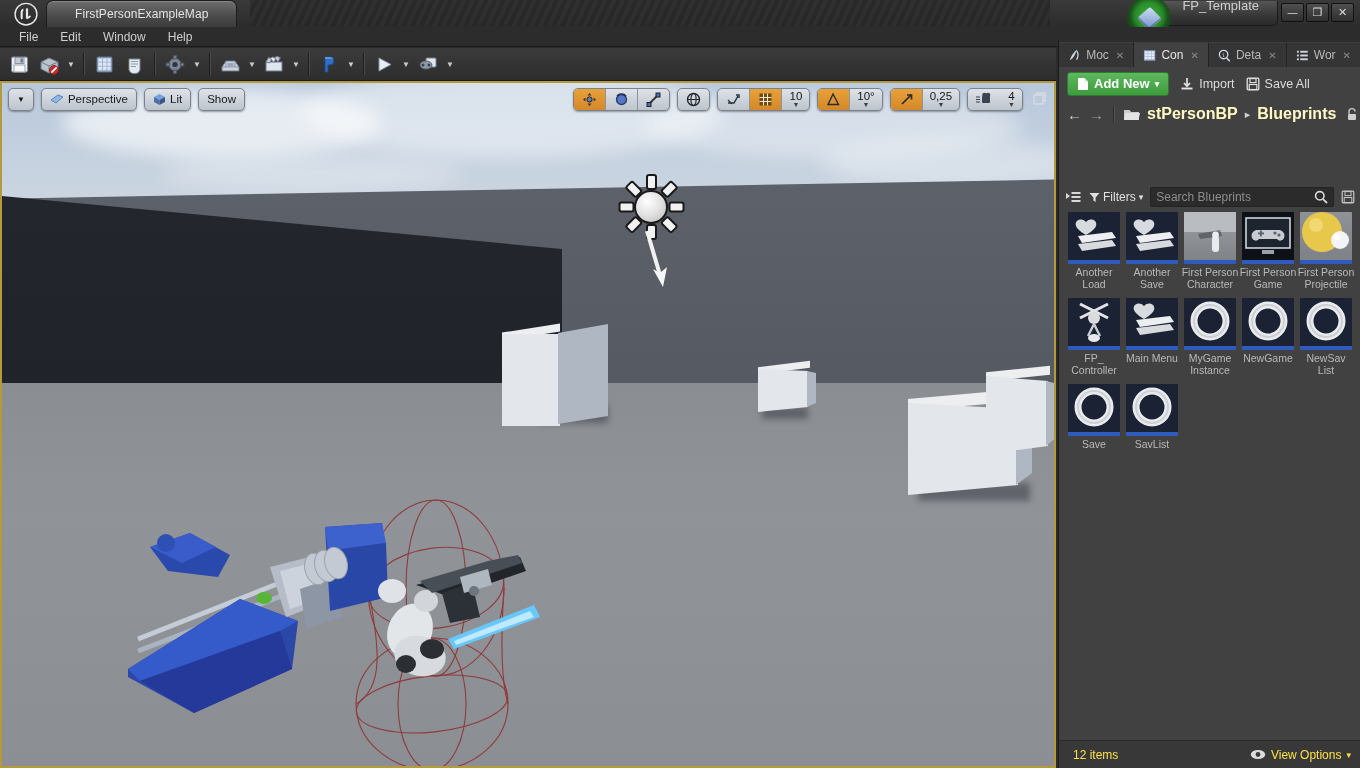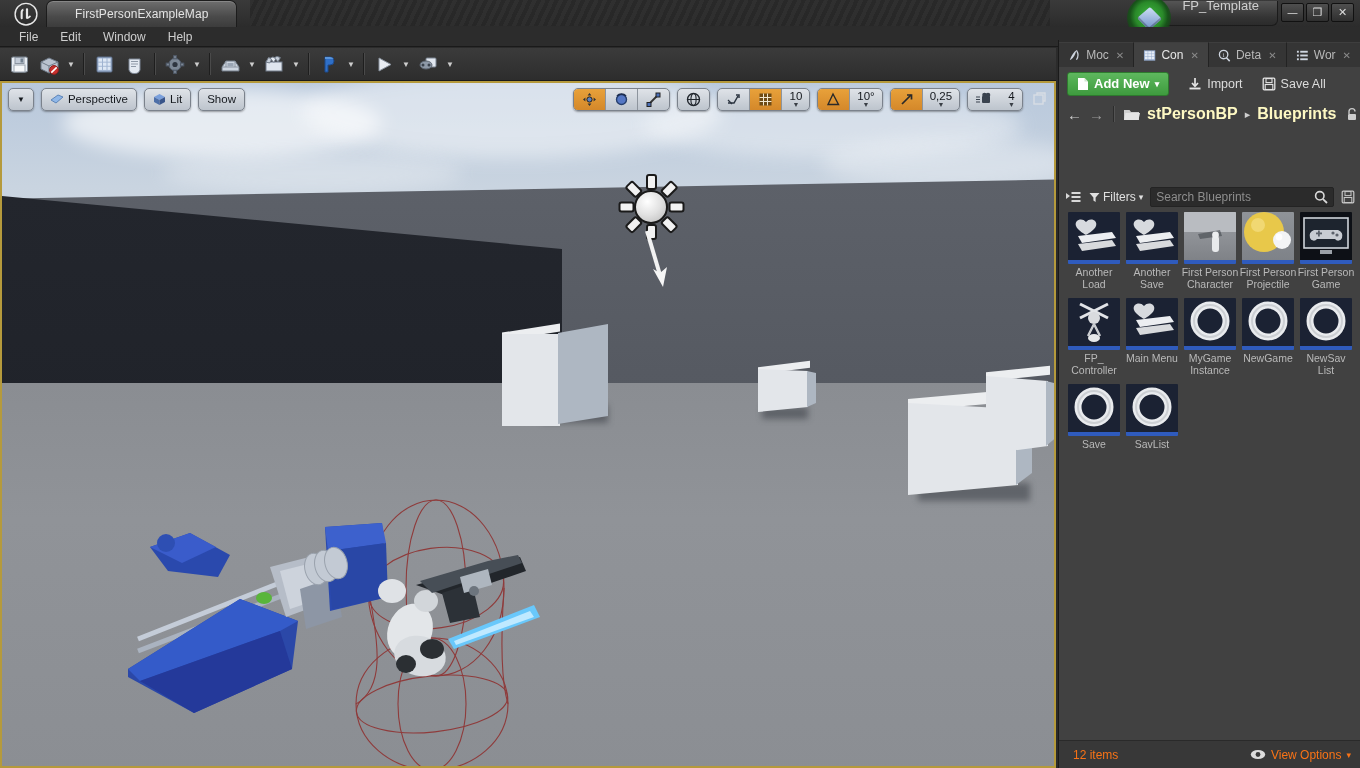--- a/index.html
+++ b/index.html
@@ -201,21 +201,21 @@
     display: flex; align-items: center; gap: 5px;
     color: #b9b9b9; font-size: 12px;
     background: #353535; border-right: 1px solid #232323;
     border-top: 1px solid #3e3e3e;
   }
   .ptab.active { background: #414141; color: #e6e6e6; }
   .ptab .x { margin-left: 2px; color: #8b8b8b; font-size: 10px; }
 
   .cb-toolbar {
     position: absolute; left: 0; top: 27px; width: 302px; height: 33px;
-    display: flex; align-items: center; padding-left: 8px; gap: 19px;
+    display: flex; align-items: center; padding-left: 8px; gap: 11px;
   }
   .addnew {
     height: 24px; padding: 0 9px; display: flex; align-items: center; gap: 5px;
     background: linear-gradient(#5eb85e,#3e9b3e); border: 1px solid #2e7a2e;
     border-radius: 3px; color: #fff; font-size: 13px; font-weight: bold;
   }
   .cbbtn { display: flex; align-items: center; gap: 5px; color: #dcdcdc; font-size: 12.5px; }
 
   .breadcrumb {
     position: absolute; left: 0; top: 60px; width: 302px; height: 28px;
@@ -249,21 +249,21 @@
   .alabel {
     margin-top: 3px; width: 58px; text-align: center;
     color: #b9b9b9; font-size: 10.5px; line-height: 11.5px; word-wrap: break-word;
   }
 
   .cb-status {
     position: absolute; left: 0; bottom: 0; width: 302px; height: 28px;
     background: #383838; border-top: 1px solid #2a2a2a;
     display: flex; align-items: center; justify-content: space-between;
     padding: 0 10px 0 14px;
-    color: #f97316; font-size: 12px;
+    color: #fde047; font-size: 12px;
   }
   .viewopts { display: flex; align-items: center; gap: 5px; }
 
   svg { display: block; }
 </style>
 </head>
 <body>
 
 <div class="titlebar">
   <div class="title-stripes"></div>
@@ -835,47 +835,47 @@
           <rect x="0" y="0" width="52" height="20" fill="#b9bcc1"></rect>
           <path d="M14 22 L36 18 L38 24 L16 27 Z" fill="#3b3f45" opacity=".55"></path>
           <rect x="28" y="24" width="7" height="16" rx="3" fill="#e8eaec"></rect>
           <circle cx="31.5" cy="23" r="3.4" fill="#eceef0"></circle>
         </svg>
       </div>
       <div class="alabel">First Person Character</div>
     </div>
 
     <div class="asset">
-      <div class="thumb" style="background:linear-gradient(180deg,#8f9398 0%,#7e8288 100%);">
-        <svg width="52" height="48" viewBox="0 0 52 48">
-          <circle cx="22" cy="20" r="20" fill="#e8c84a"></circle>
-          <circle cx="16" cy="13" r="7" fill="#f2dc7c" opacity=".8"></circle>
-          <circle cx="40" cy="28" r="9" fill="#f3f4f6"></circle>
-          <circle cx="37" cy="25" r="3.4" fill="#ffffff" opacity=".85"></circle>
-        </svg>
-      </div>
-      <div class="alabel">First Person Projectile</div>
-    </div>
-
-    <div class="asset">
       <div class="thumb" style="background:#0d1016;">
         <svg width="52" height="48" viewBox="0 0 52 48">
           <rect x="4" y="6" width="44" height="30" fill="#1d242e" stroke="#cfd4da" stroke-width="1.6"></rect>
           <path d="M14 18 h24 a6 6 0 0 1 4 8 a4 4 0 0 1 -7 1 h-18 a4 4 0 0 1 -7 -1 a6 6 0 0 1 4 -8z" fill="#c8ccd2"></path>
           <rect x="16" y="20.5" width="6" height="1.8" fill="#5b616a"></rect>
           <rect x="18" y="18.5" width="1.8" height="6" fill="#5b616a"></rect>
           <circle cx="33" cy="21" r="1.6" fill="#5b616a"></circle>
             <circle cx="37" cy="23" r="1.6" fill="#5b616a"></circle>
           <rect x="20" y="38" width="12" height="4" fill="#9ba1a9"></rect>
         </svg>
       </div>
       <div class="alabel">First Person Game</div>
     </div>
 
     <div class="asset">
+      <div class="thumb" style="background:linear-gradient(180deg,#8f9398 0%,#7e8288 100%);">
+        <svg width="52" height="48" viewBox="0 0 52 48">
+          <circle cx="22" cy="20" r="20" fill="#e8c84a"></circle>
+          <circle cx="16" cy="13" r="7" fill="#f2dc7c" opacity=".8"></circle>
+          <circle cx="40" cy="28" r="9" fill="#f3f4f6"></circle>
+          <circle cx="37" cy="25" r="3.4" fill="#ffffff" opacity=".85"></circle>
+        </svg>
+      </div>
+      <div class="alabel">First Person Projectile</div>
+    </div>
+
+    <div class="asset">
       <div class="thumb">
         <svg width="52" height="48" viewBox="0 0 52 48">
           <path d="M12 6 L40 20" stroke="#e2e4e7" stroke-width="3"></path>
           <path d="M40 6 L12 20" stroke="#e2e4e7" stroke-width="3"></path>
           <circle cx="26" cy="20" r="6" fill="#d9dbde"></circle>
           <path d="M26 26 L20 38 M26 26 L32 38" stroke="#c8cbcf" stroke-width="2.4"></path>
           <ellipse cx="26" cy="40" rx="6" ry="4" fill="#e6e8ea"></ellipse>
         </svg>
       </div>
       <div class="alabel">FP_ Controller</div>

